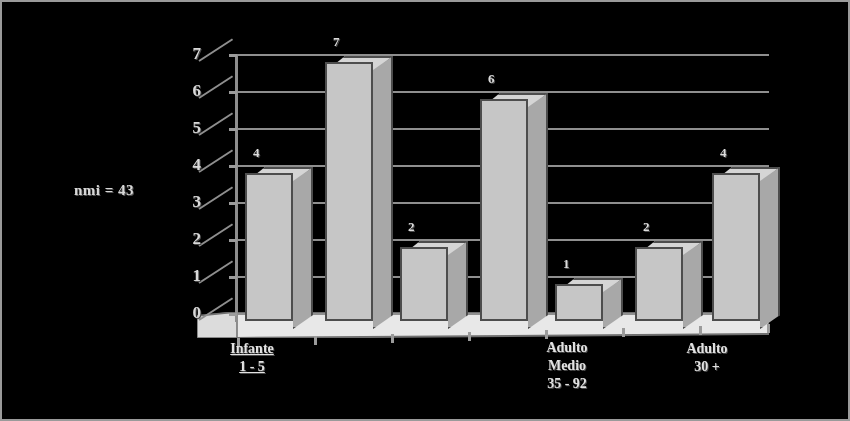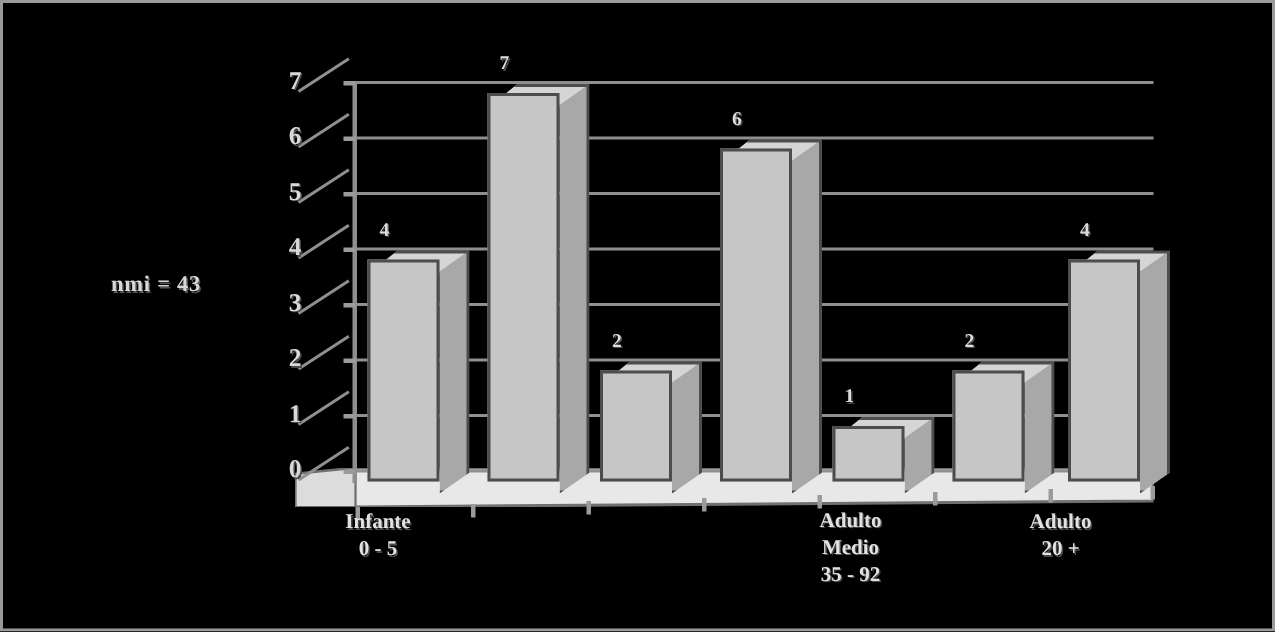--- a/index.html
+++ b/index.html
@@ -241,30 +241,30 @@
     <div class="xtick" style="left:117px;top:292px;"></div>
     <div class="xtick" style="left:194px;top:290px;"></div>
     <div class="xtick" style="left:271px;top:288px;"></div>
     <div class="xtick" style="left:348px;top:286px;"></div>
     <div class="xtick" style="left:425px;top:284px;"></div>
     <div class="xtick" style="left:502px;top:282px;"></div>
     <div class="xtick" style="left:570px;top:280px;"></div>
 
   </div>
 
-  <div class="cat" style="left:185px;top:338px;">
+  <div class="cat" style="left:185px;top:338px;text-decoration:underline;">
     <span class="catline">Infante</span>
-    <span class="catline">0 - 5</span>
+    <span class="catline">1 - 5</span>
   </div>
 
 
   <div class="cat" style="left:500px;top:337px;">
     <span class="catline">Adulto</span>
     <span class="catline">Medio</span>
     <span class="catline">35 - 92</span>
   </div>
 
   <div class="cat" style="left:640px;top:338px;">
     <span class="catline">Adulto</span>
-    <span class="catline">20 +</span>
+    <span class="catline">30 +</span>
   </div>
 
 </div>
 
 </body></html>

